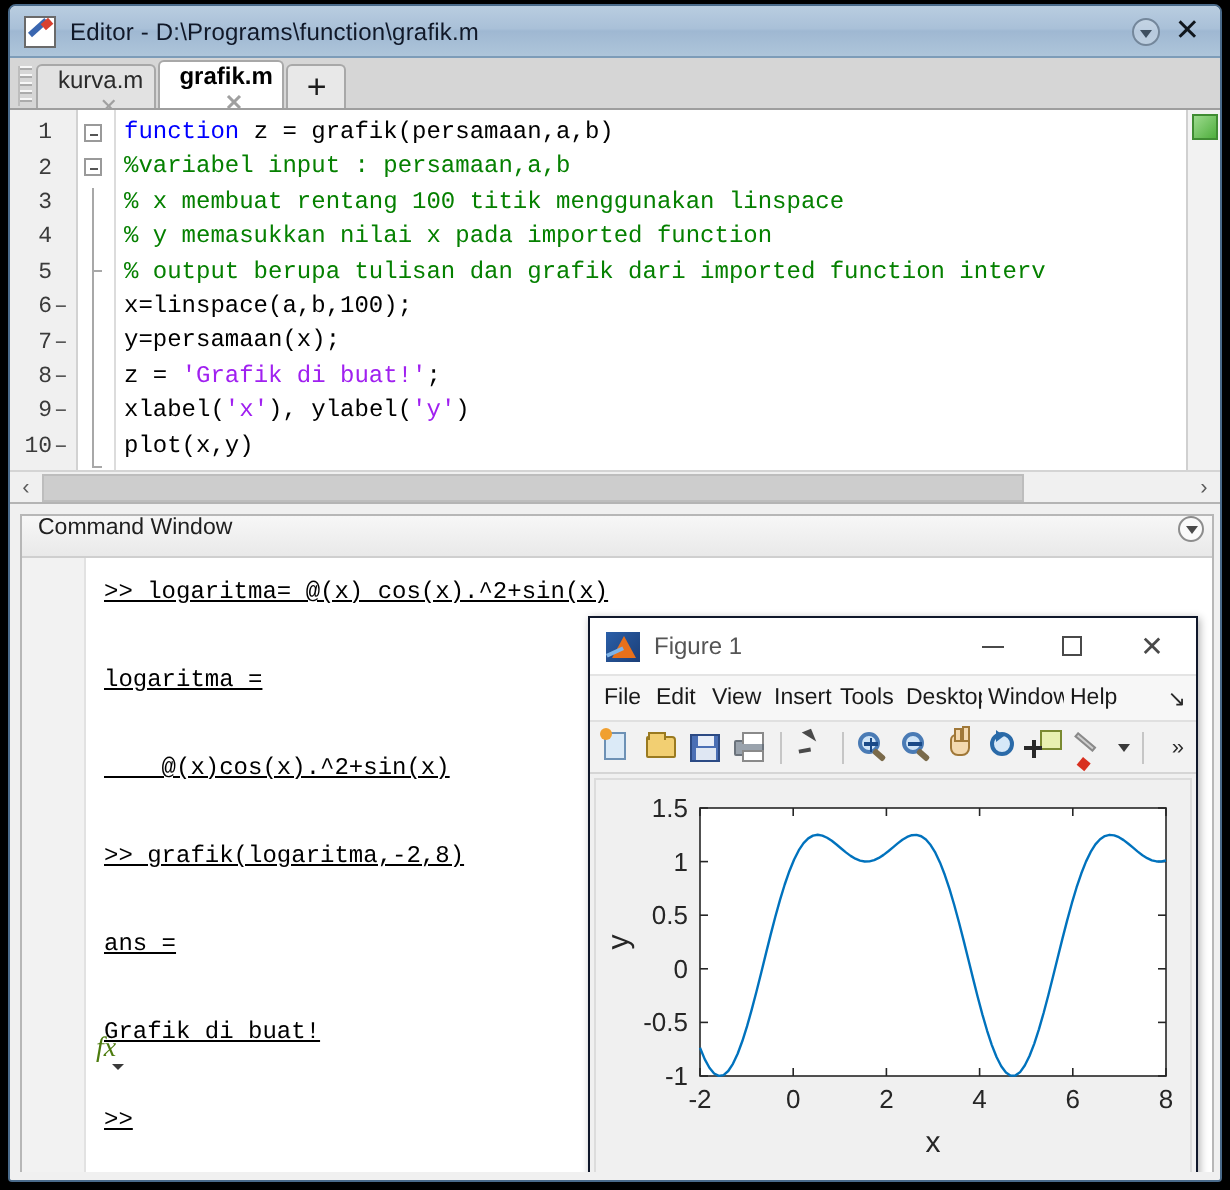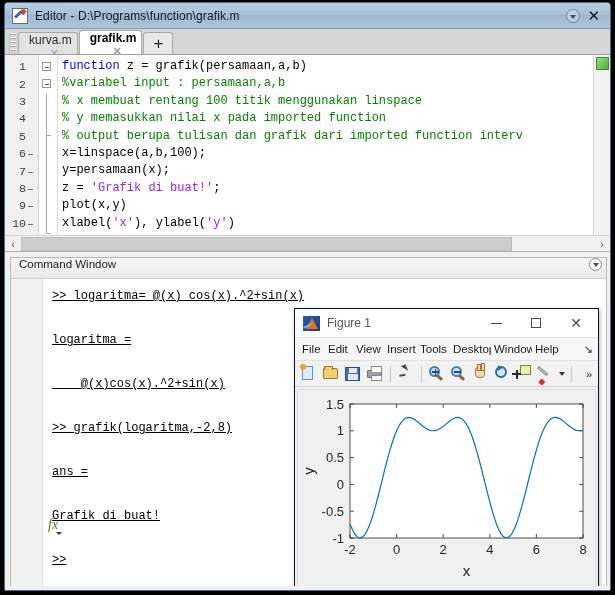--- a/index.html
+++ b/index.html
@@ -583,22 +583,22 @@
       </div>
     <div id="code-area">
         <div class="code-line"><span class="kw">function </span><span>z = grafik(persamaan,a,b)</span></div>
         <div class="code-line"><span class="cmt">%variabel input : persamaan,a,b</span></div>
         <div class="code-line"><span class="cmt">% x membuat rentang 100 titik menggunakan linspace</span></div>
         <div class="code-line"><span class="cmt">% y memasukkan nilai x pada imported function</span></div>
         <div class="code-line"><span class="cmt">% output berupa tulisan dan grafik dari imported function interv</span></div>
         <div class="code-line"><span>x=linspace(a,b,100);</span></div>
         <div class="code-line"><span>y=persamaan(x);</span></div>
         <div class="code-line"><span>z = </span><span class="str">'Grafik di buat!'</span><span>;</span></div>
+        <div class="code-line"><span>xlabel(</span><span class="str">'x'</span><span>), ylabel(</span><span class="str">'y'</span><span>)</span></div>
         <div class="code-line"><span>plot(x,y)</span></div>
-        <div class="code-line"><span>xlabel(</span><span class="str">'x'</span><span>), ylabel(</span><span class="str">'y'</span><span>)</span></div>
       </div>
     <div id="analyzer-strip">
       <div id="analyzer-ok"></div>
     </div>
 
     <div id="editor-hscroll">
       <span class="sb-arrow">‹</span>
       <div id="editor-hthumb"></div>
       <span class="sb-arrow" style="margin-left:auto">›</span>
     </div>

